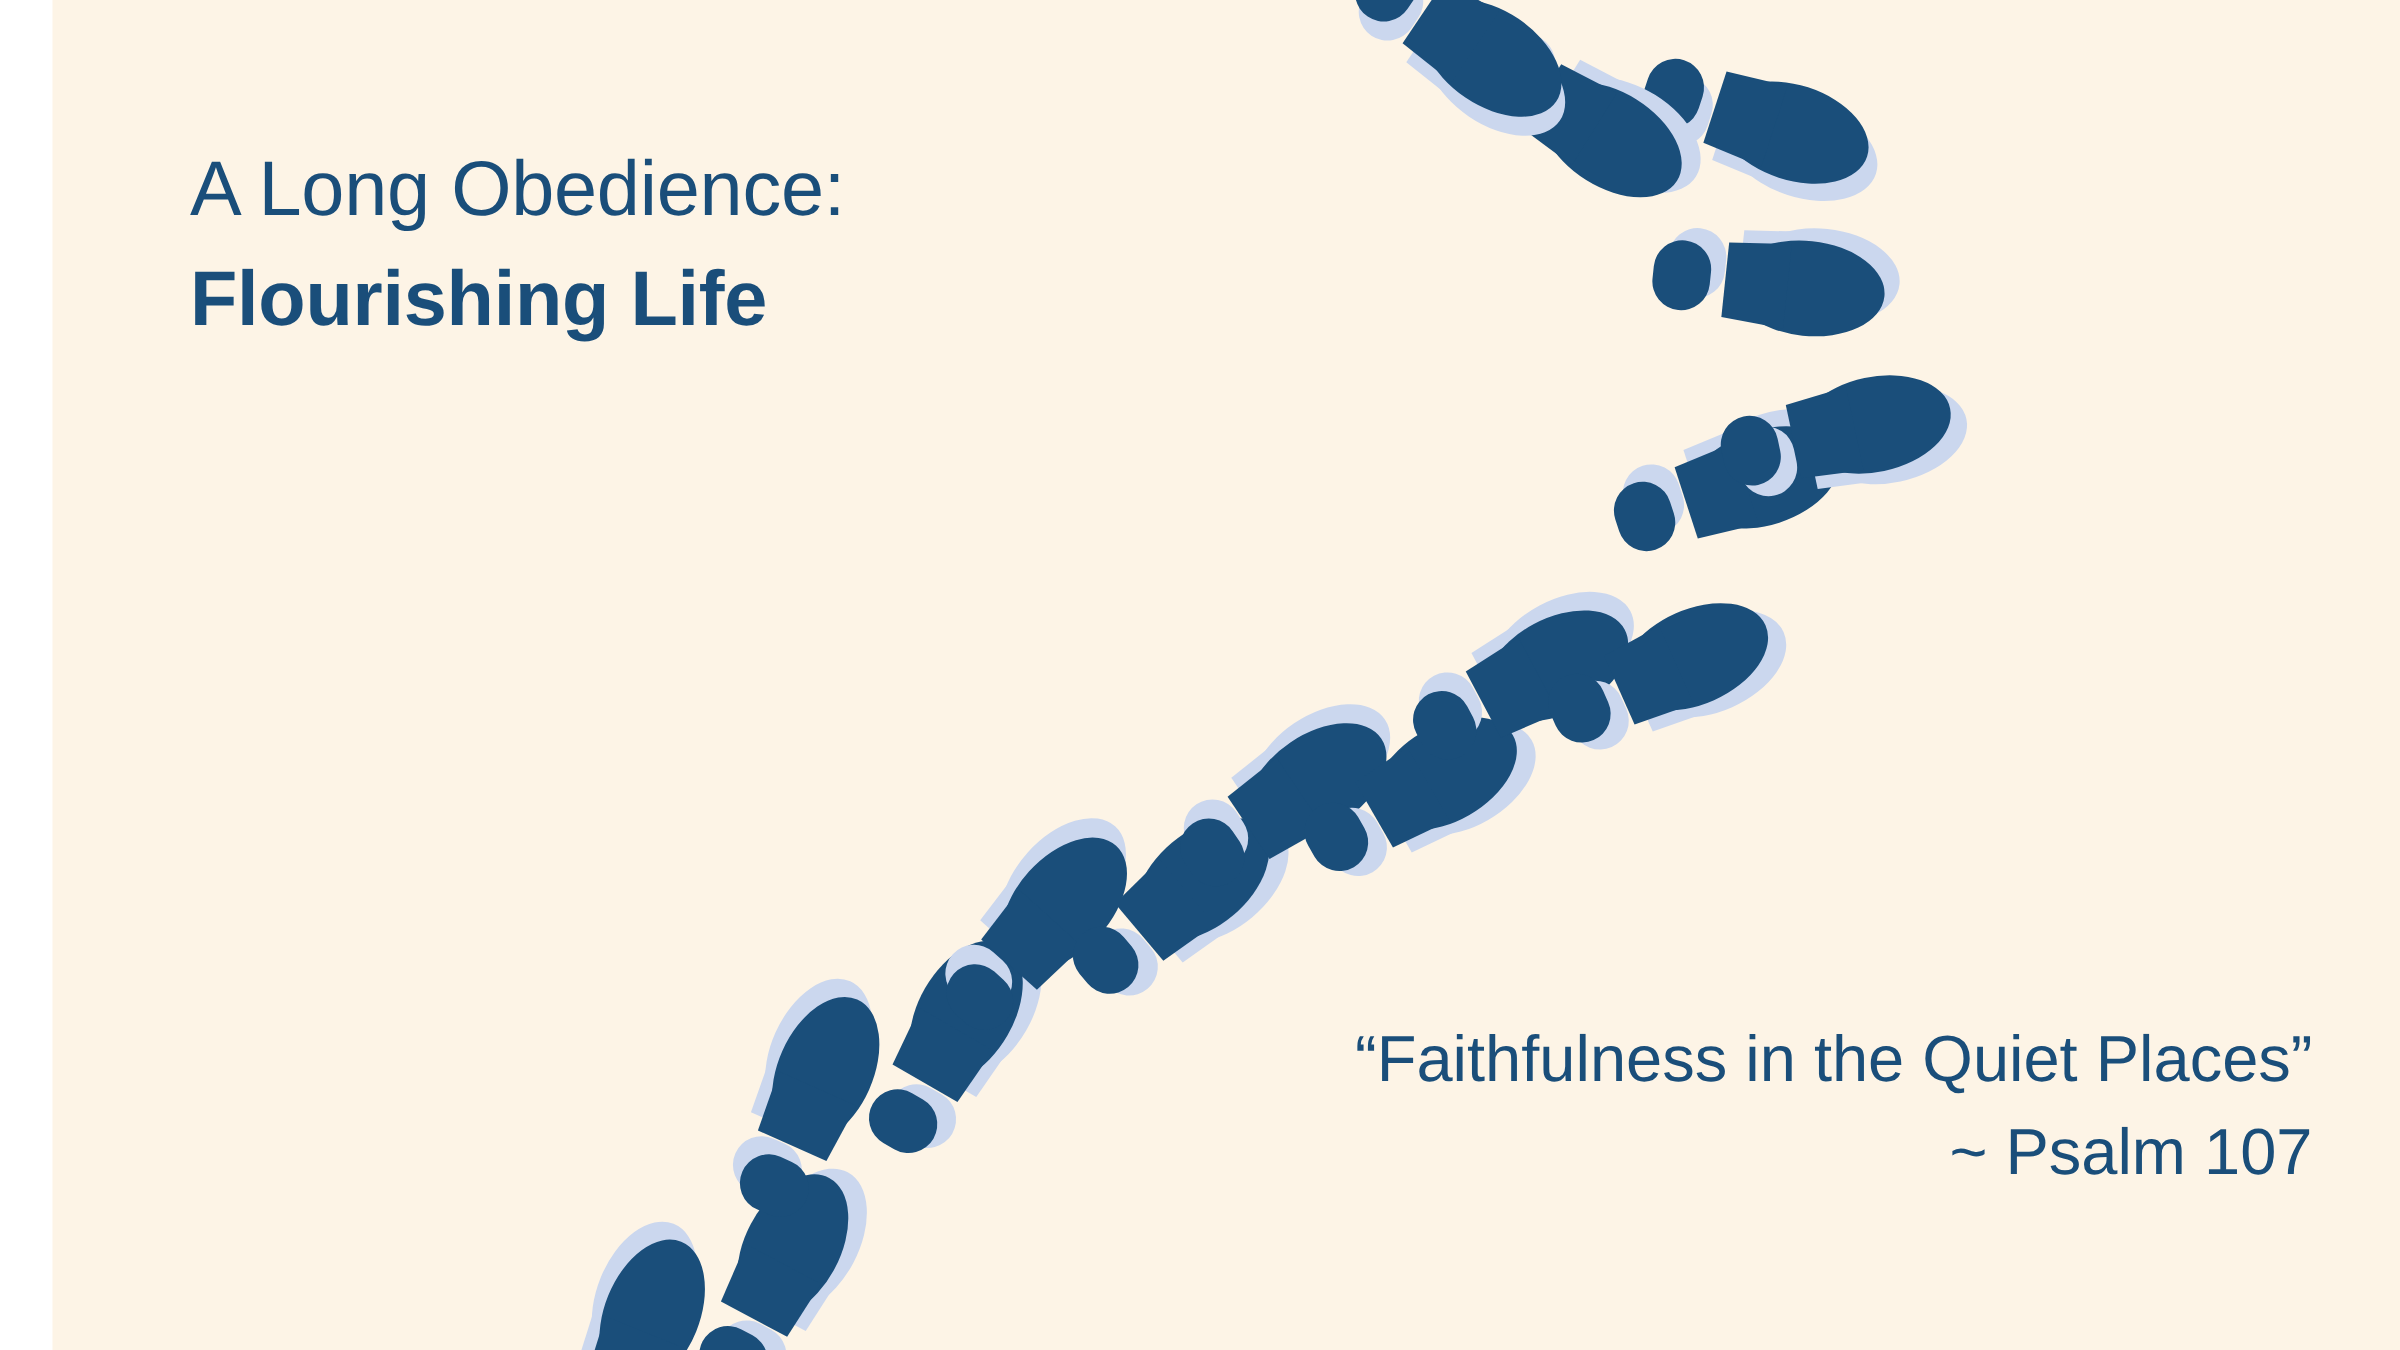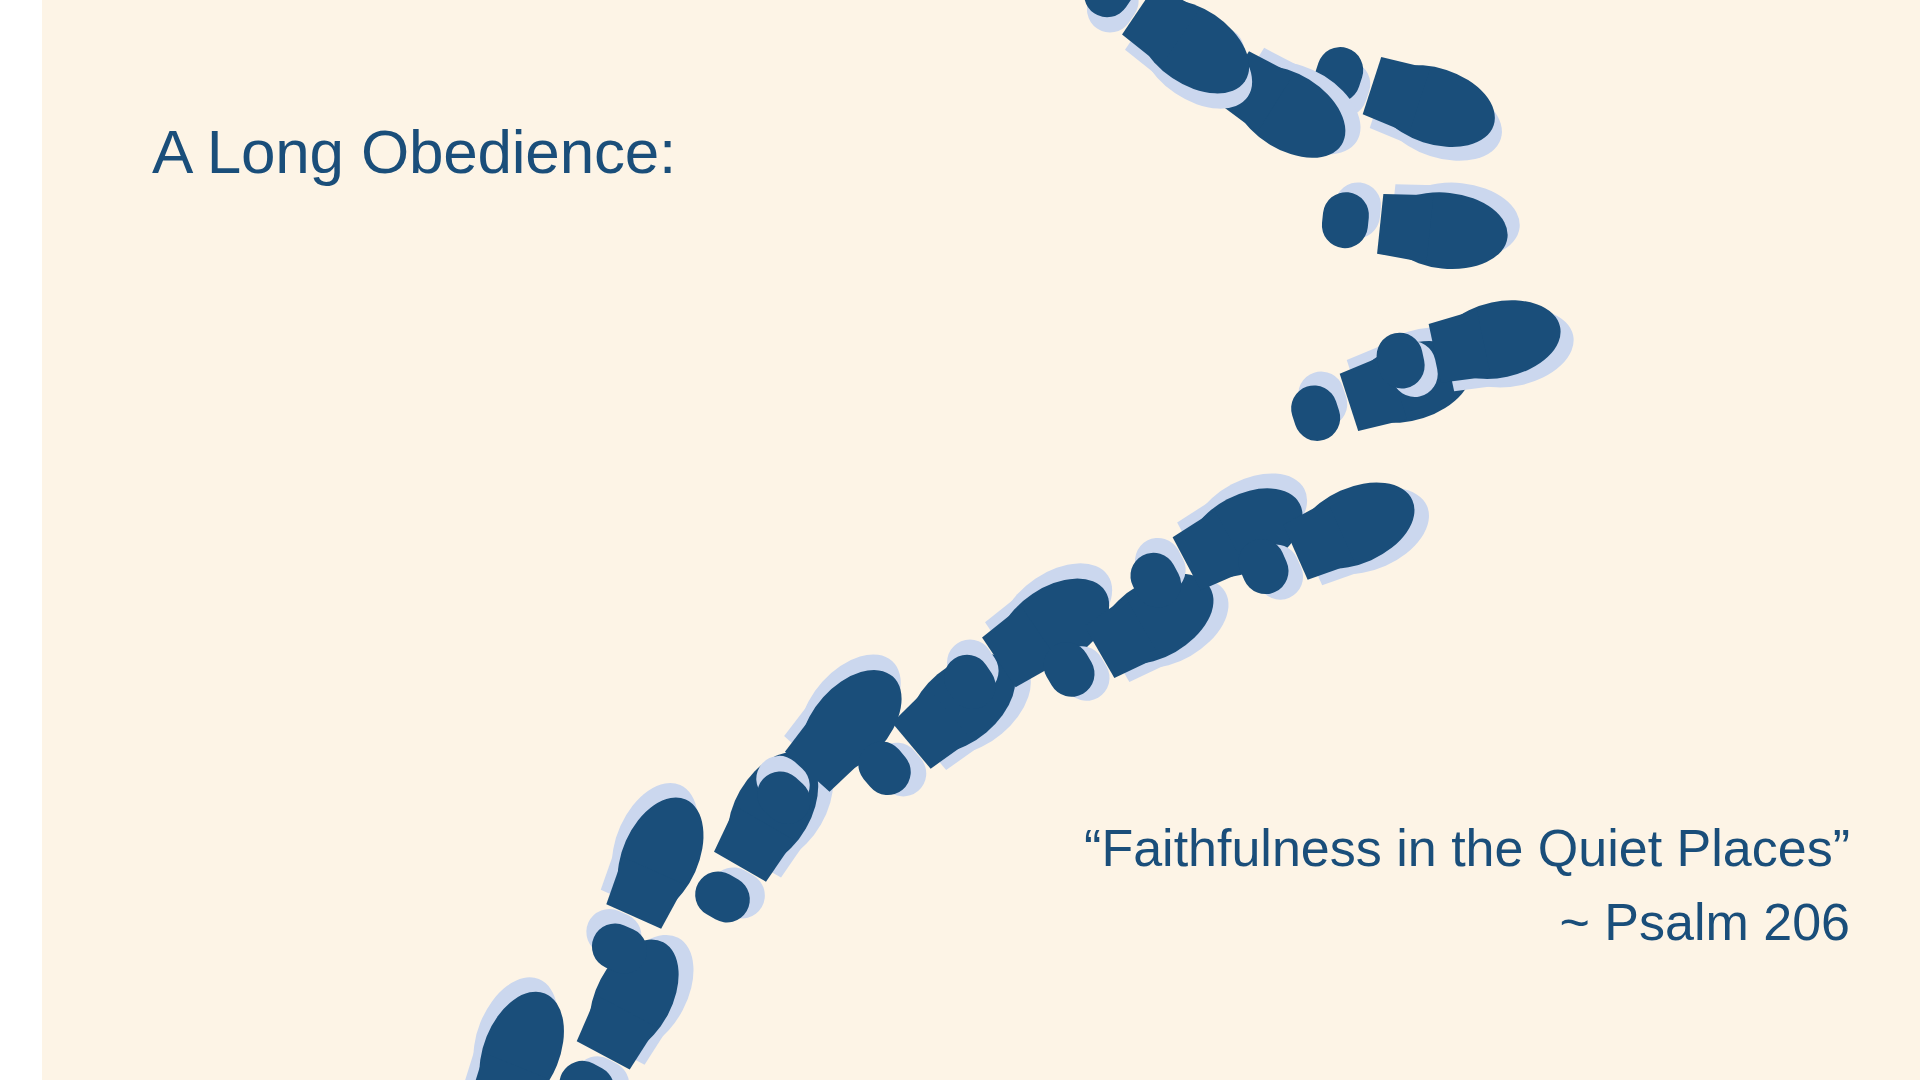--- a/index.html
+++ b/index.html
@@ -166,20 +166,21 @@
         <g transform="translate(1130,32) rotate(124) scale(-1,1)">
           <use xlink:href="#fp-shadow" x="-11" y="-11" fill="#CBD7EE"></use>
           <use href="#fp-sole" xlink:href="#fp-sole" fill="#1A4E7A"></use>
           <use href="#fp-heel" xlink:href="#fp-heel" fill="#1A4E7A"></use>
         </g>
       </g>
   </svg>
 
   <div id="title-block">
     <span class="title-line">A Long Obedience:</span>
+    <span class="title-line bold">Flourishing Life</span>
   </div>
 
   <div id="quote-block">
     <span class="quote-line">“Faithfulness in the Quiet Places”</span>
-    <span class="quote-line">~ Psalm 206</span>
+    <span class="quote-line">~ Psalm 107</span>
   </div>
 
 </div>
 
 </body></html>

